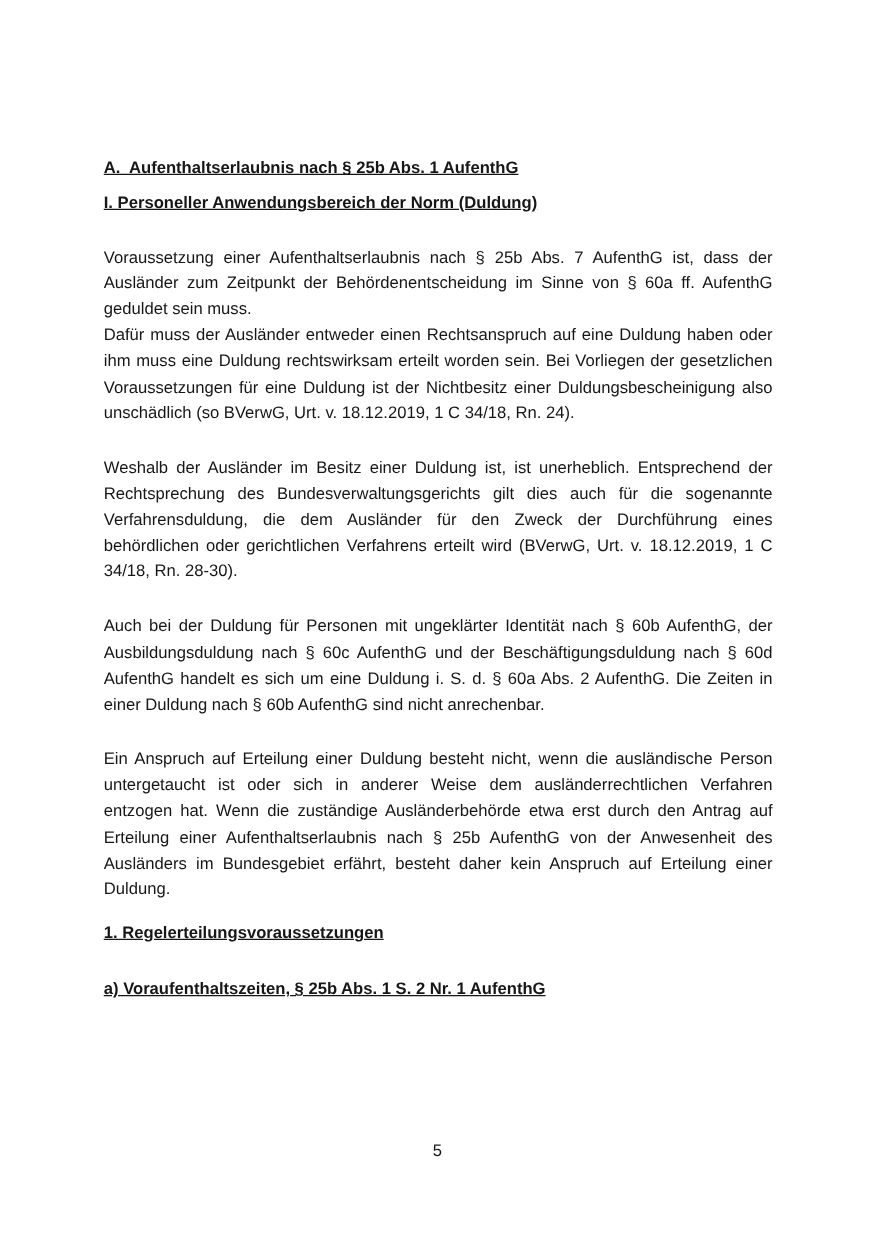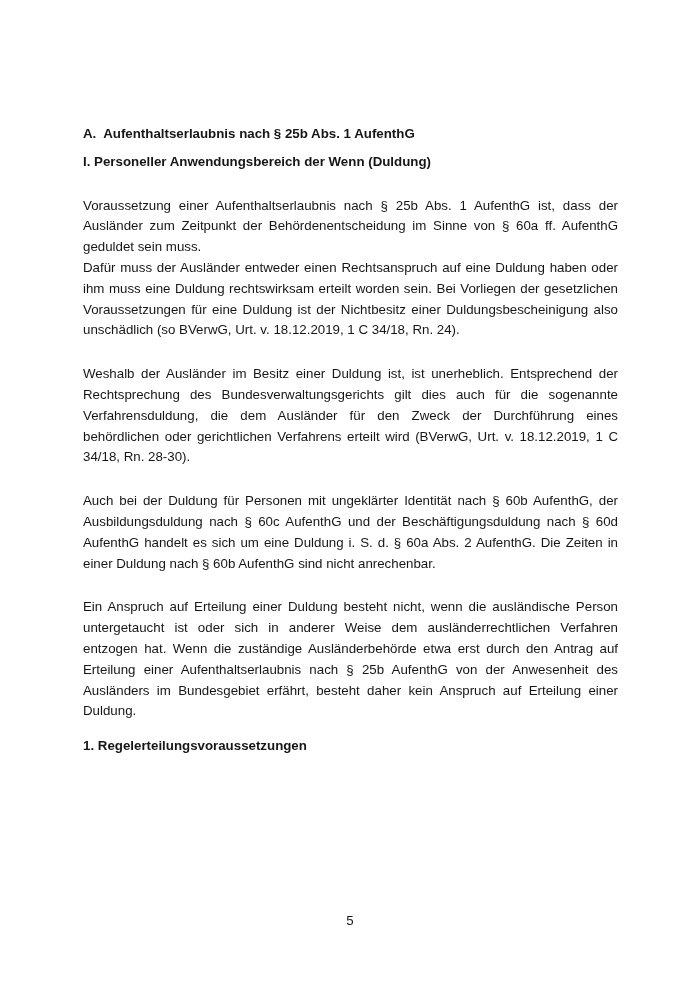--- a/index.html
+++ b/index.html
@@ -25,20 +25,21 @@
     left: 83px;
     width: 535px;
     top: 124px;
     font-size: 13.3px;
     line-height: 20.8px;
   }
   .hd {
     font-weight: bold;
     margin: 0;
     white-space: pre-wrap; 
+    text-decoration: underline;
   }
   .para {
     margin: 0;
     text-align: justify;
   }
   .h-i   { margin-top: 7px; }
   .gap   { margin-top: 23px; }
   .h-ii  { margin-top: 27px; }
   .h-1   { margin-top: 14px; }
   .h-a2  { margin-top: 24px; }
@@ -55,33 +56,34 @@
 </style>
 </head>
 <body>
 
 <div class="page">
 
   <div class="content">
 
     <p class="hd">A.  Aufenthaltserlaubnis nach § 25b Abs. 1 AufenthG</p>
 
-    <p class="hd h-i">I. Personeller Anwendungsbereich der Wenn (Duldung)</p>
+    <p class="hd h-i">I. Personeller Anwendungsbereich der Norm (Duldung)</p>
 
-    <p class="para gap">Voraussetzung einer Aufenthaltserlaubnis nach § 25b Abs. 1 AufenthG ist, dass der Ausländer zum Zeitpunkt der Behördenentscheidung im Sinne von § 60a ff. AufenthG geduldet sein muss.</p>
+    <p class="para gap">Voraussetzung einer Aufenthaltserlaubnis nach § 25b Abs. 7 AufenthG ist, dass der Ausländer zum Zeitpunkt der Behördenentscheidung im Sinne von § 60a ff. AufenthG geduldet sein muss.</p>
 
     <p class="para">Dafür muss der Ausländer entweder einen Rechtsanspruch auf eine Duldung haben oder ihm muss eine Duldung rechtswirksam erteilt worden sein. Bei Vorliegen der gesetzlichen Voraussetzungen für eine Duldung ist der Nichtbesitz einer Duldungsbescheinigung also unschädlich (so BVerwG, Urt. v. 18.12.2019, 1 C 34/18, Rn. 24).</p>
 
     <p class="para gap">Weshalb der Ausländer im Besitz einer Duldung ist, ist unerheblich. Entsprechend der Rechtsprechung des Bundesverwaltungsgerichts gilt dies auch für die sogenannte Verfahrensduldung, die dem Ausländer für den Zweck der Durchführung eines behördlichen oder gerichtlichen Verfahrens erteilt wird (BVerwG, Urt. v. 18.12.2019, 1 C 34/18, Rn. 28-30).</p>
 
     <p class="para gap">Auch bei der Duldung für Personen mit ungeklärter Identität nach § 60b AufenthG, der Ausbildungsduldung nach § 60c AufenthG und der Beschäftigungsduldung nach § 60d AufenthG handelt es sich um eine Duldung i. S. d. § 60a Abs. 2 AufenthG. Die Zeiten in einer Duldung nach § 60b AufenthG sind nicht anrechenbar.</p>
 
     <p class="para gap">Ein Anspruch auf Erteilung einer Duldung besteht nicht, wenn die ausländische Person untergetaucht ist oder sich in anderer Weise dem ausländerrechtlichen Verfahren entzogen hat. Wenn die zuständige Ausländerbehörde etwa erst durch den Antrag auf Erteilung einer Aufenthaltserlaubnis nach § 25b AufenthG von der Anwesenheit des Ausländers im Bundesgebiet erfährt, besteht daher kein Anspruch auf Erteilung einer Duldung.</p>
 
 
     <p class="hd h-1">1. Regelerteilungsvoraussetzungen</p>
 
+    <p class="hd h-a2">a) Voraufenthaltszeiten, § 25b Abs. 1 S. 2 Nr. 1 AufenthG</p>
 
   </div>
 
   <div class="pagenum">5</div>
 
 </div>
 
 </body></html>

